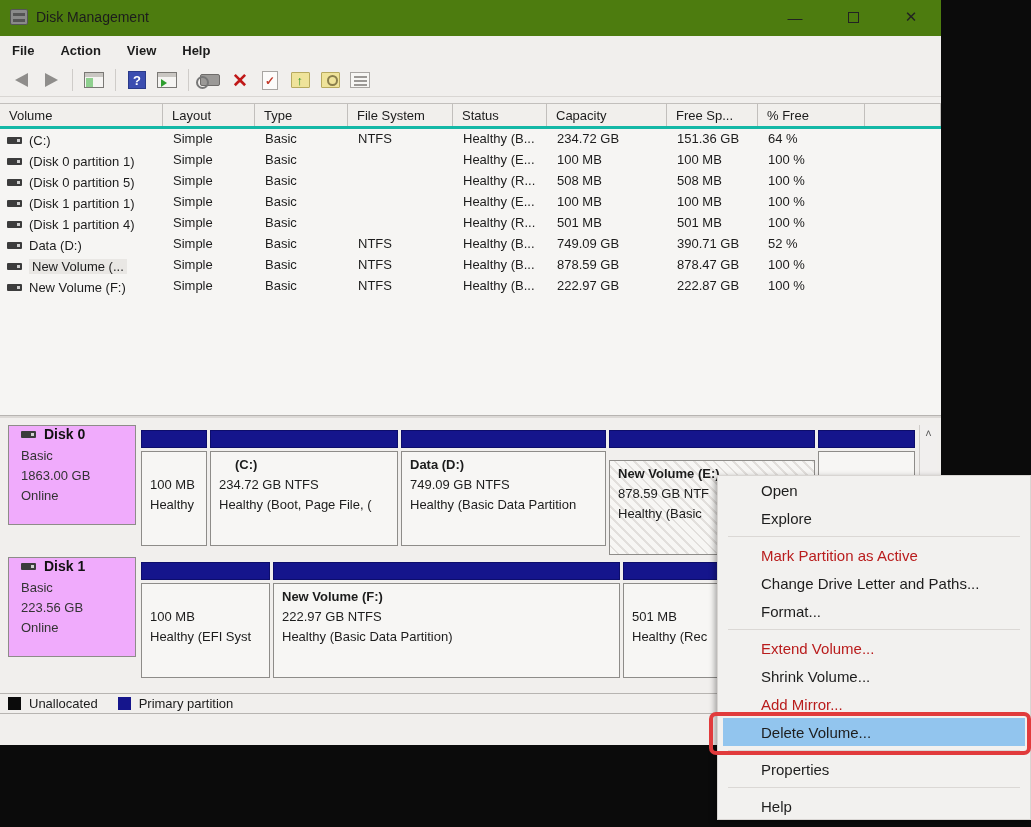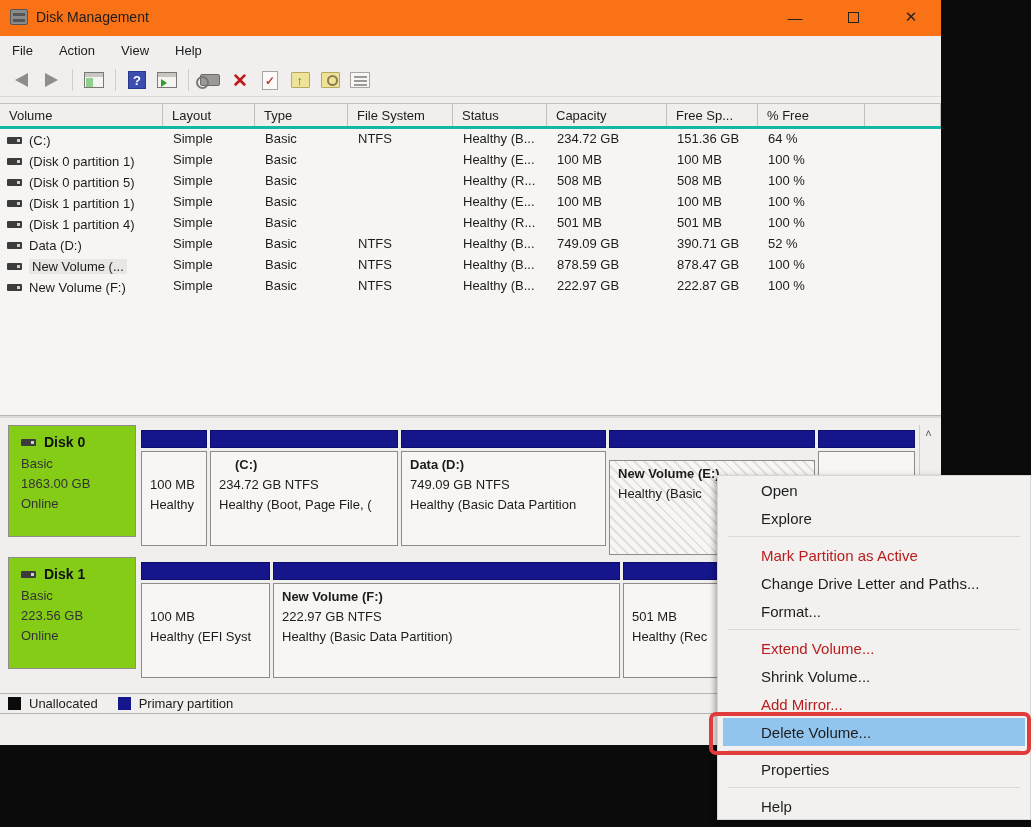--- a/index.html
+++ b/index.html
@@ -3,32 +3,32 @@
 <meta charset="utf-8">
 <style>
   * { margin:0; padding:0; box-sizing:border-box; }
   html,body { width:1031px; height:827px; background:#0b0b0b; font-family:"Liberation Sans", sans-serif; overflow:hidden; }
   .abs { position:absolute; }
 
   
   #window { left:0; top:0; width:941px; height:745px; background:#f1efed; z-index:1; }
 
   
-  #titlebar { left:0; top:0; width:941px; height:36px; background:#f97316; }
+  #titlebar { left:0; top:0; width:941px; height:36px; background:#4d7c0f; }
   .app-icon { left:10px; top:9px; width:18px; height:16px; background:#8a8a8a; border-radius:2px; border:1px solid #555; }
   .app-icon::before { content:""; position:absolute; left:2px; top:3px; width:12px; height:3px; background:#555; }
   .app-icon::after { content:""; position:absolute; left:2px; top:9px; width:12px; height:3px; background:#555; }
   #title-text { left:36px; top:9px; font-size:14px; color:#1c1c1c; }
   .win-ctrl { top:0; width:46px; height:34px; display:flex; align-items:center; justify-content:center; font-size:15px; color:#222; cursor:default; }
   #btn-min { left:772px; } #btn-max { left:830px; } #btn-close { left:888px; }
   #btn-max .box { width:11px; height:11px; border:1px solid #222; display:inline-block; }
 
   
   #menubar { left:0; top:40px; width:941px; height:24px; display:flex; gap:0; padding-left:12px; font-size:13px; color:#1c1c1c; }
-  .menu-item { padding:3px 12px 3px 0; margin-right:14px; }
+  .menu-item { padding:3px 12px 3px 0; margin-right:14px;font-weight:bold; }
 
   
   #toolbar { left:0; top:64px; width:941px; height:33px; border-bottom:1px solid #d9d6d3; display:flex; align-items:center; padding-left:6px; }
   .tb-sep { width:1px; height:22px; background:#cfccc9; margin:0 6px; }
   .tb { width:24px; height:22px; margin:0 3px; display:flex; align-items:center; justify-content:center; position:relative; }
   .arrow-ico { width:0; height:0; border-top:7px solid transparent; border-bottom:7px solid transparent; }
   .arrow-left { border-right:13px solid #8f8d8b; }
   .arrow-right { border-left:13px solid #8f8d8b; }
   .win-ico { width:20px; height:16px; border:1px solid #7a7875; background:#f5f4f2; position:relative; }
   .win-ico::before { content:""; position:absolute; left:0; top:0; width:100%; height:4px; background:#c9c6c2; }
@@ -55,21 +55,21 @@
   .vt-row .c { padding:2px 0 0 10px; white-space:nowrap; overflow:hidden; }
   .vt-row .c.vol { padding-left:7px; display:flex; align-items:center; gap:7px; }
   .drive-ico { width:15px; height:7px; background:#3c3c3c; border-radius:1px; flex:0 0 auto; position:relative; }
   .drive-ico::after { content:""; position:absolute; right:2px; top:2px; width:3px; height:3px; background:#cfcfcf; }
   .sel-name { background:#e9e7e4; padding:0 3px; }
 
   
   #splitter { left:0; top:415px; width:941px; height:3px; background:#dcd9d6; border-top:1px solid #b7b4b1; }
   #disk-pane { left:0; top:418px; width:941px; height:275px; background:#f1efed; }
 
-  .disk-label { position:absolute; left:8px; width:128px; height:112px; border:1px solid #8e8c89; background:#84cc16; padding:8px 0 0 12px; }
+  .disk-label { position:absolute; left:8px; width:128px; height:100px; border:1px solid #8e8c89; background:#f0abfc; padding:0 0 0 12px; }
   .disk-label .dname { font-size:14px; font-weight:bold; color:#111; display:flex; align-items:center; gap:8px; }
   .disk-label .dmeta { font-size:13px; color:#333; margin-top:4px; line-height:20px; }
 
   .part { position:absolute; }
   .part .bar { height:18px; background:#15158c; border:1px solid #0d0d6b; }
   .part .box { margin-top:3px; background:#f7f6f4; border:1px solid #8e8c89; padding:5px 2px 0 8px; font-size:13px; color:#1c1c1c; overflow:hidden; white-space:nowrap; }
   .part .box .l1 { font-weight:bold; min-height:18px; }
   .part .box .l2, .part .box .l3 { line-height:20px; }
   .part.hatched .box { background:repeating-linear-gradient(45deg,#f7f6f4 0 5px,#e2dfdc 5px 7px); }
 
@@ -325,20 +325,21 @@
       <div class="box" style="height:95px;">
         <div class="l1">Data  (D:)</div>
         <div class="l2">749.09 GB NTFS</div>
         <div class="l3">Healthy (Basic Data Partition</div>
       </div>
     </div>
     <div class="part hatched" style="left:609px; top:12px; width:206px;">
       <div class="bar"></div>
       <div class="box" style="height:95px;margin-top:12px;">
         <div class="l1">New Volume  (E:)</div>
+        <div class="l2">878.59 GB NTF</div>
         <div class="l3">Healthy (Basic</div>
       </div>
     </div>
     <div class="part" style="left:818px; top:12px; width:97px;">
       <div class="bar"></div>
       <div class="box" style="height:95px;">
         <div class="l1"></div>
         <div class="l2"></div>
         <div class="l3"></div>
       </div>

